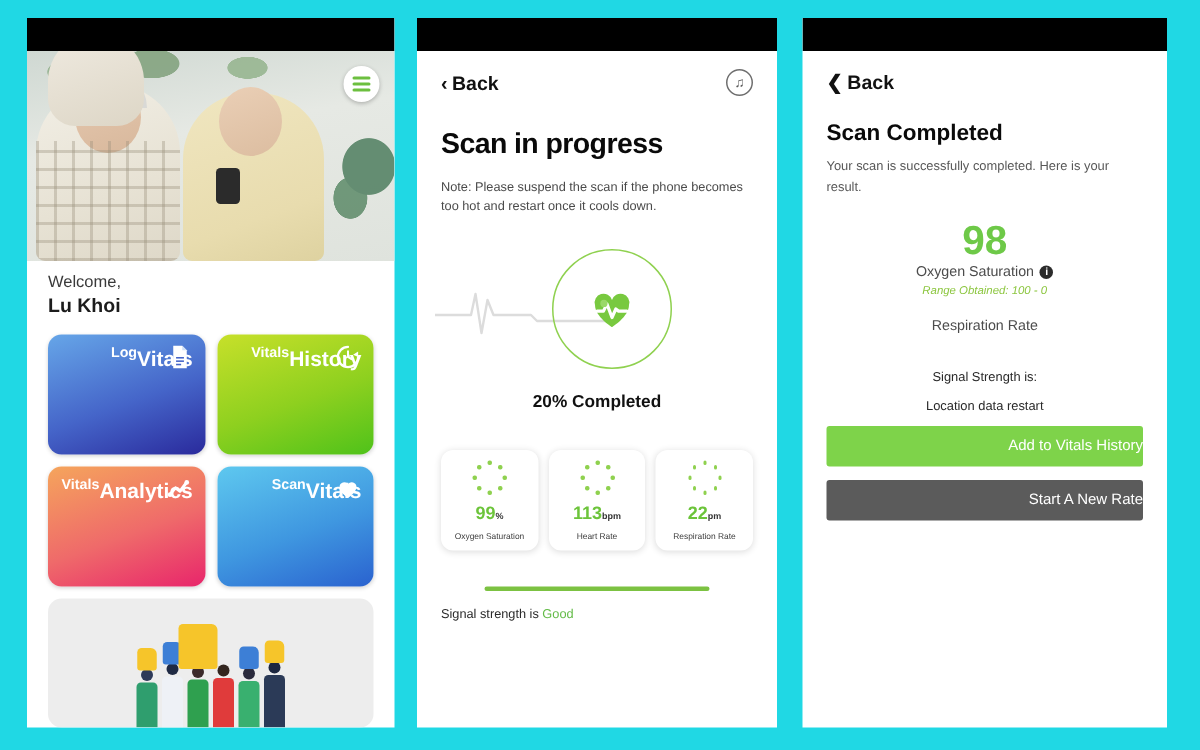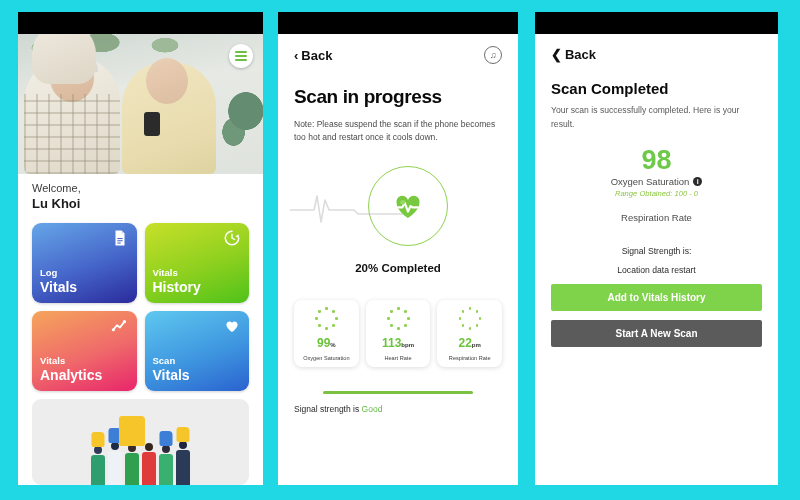--- a/index.html
+++ b/index.html
@@ -89,21 +89,21 @@
   }
   .hamburger-btn i { display:block; width:12px; height:2px; background:#6cbf3f; border-radius:1px; }
 
   .welcome-wrap { padding: 8px 14px 4px 14px; }
   .welcome-small { font-size: 11px; color:#3a3a3a; }
   .welcome-name { font-size: 13px; font-weight: bold; color:#1c1c1c; margin-top:2px; }
 
   .tiles { display:grid; grid-template-columns: 1fr 1fr; gap:8px; padding: 8px 14px 0 14px; }
   .tile {
     position:relative; height: 80px; border-radius: 9px;
-    padding: 8px; color:#fff; display:flex; flex-direction:column; justify-content:flex-end;
+    padding: 8px; color:#fff; display:flex; flex-direction:row; justify-content:flex-end;
     box-shadow: 0 1px 3px rgba(0,0,0,.18);
   }
   .tile .t-top { font-size:9.5px; font-weight:bold; line-height:1.1; }
   .tile .t-bot { font-size:14px; font-weight:bold; line-height:1.15; }
   .tile .t-icon { position:absolute; right:8px; top:6px; width:18px; height:18px; }
   #tile-log      { background: linear-gradient(160deg,#66a6e8 0%, #4565c9 55%, #2a2a9c 100%); }
   #tile-history  { background: linear-gradient(160deg,#c7e02a 0%, #8ed01f 55%, #4fc21a 100%); }
   #tile-analytics{ background: linear-gradient(160deg,#f5a55c 0%, #ef6a6a 55%, #e8256b 100%); }
   #tile-scan     { background: linear-gradient(160deg,#5ec8ef 0%, #3f97e0 55%, #2a62cf 100%); }
 
@@ -163,22 +163,22 @@
   .r-label { font-size: 9.5px; color:#4c4c4c; margin-top:2px; display:flex; align-items:center; justify-content:center; gap:4px; }
   .info-dot {
     width:9px; height:9px; border-radius:50%; background:#2b2b2b; color:#fff;
     font-size:7px; font-weight:bold; display:inline-flex; align-items:center; justify-content:center;
     font-style:normal;
   }
   .r-range { font-size: 7.6px; font-style: italic; color:#8cc63f; margin-top: 2px; }
   .s3-sig { text-align:center; font-size: 8.6px; color:#2a2a2a; margin-top: 23px; }
   .s3-loc { text-align:center; font-size: 8.6px; color:#2a2a2a; margin-top: 9px; }
   .btn {
-    display:block; width:100%; text-align:center; border:none; border-radius:2px;
-    font-size: 10px; font-weight:bold; color:#fff; padding: 8px 0; margin-top: 9px;
+    display:block; width:100%; text-align:right; border:none; border-radius:2px;
+    font-size: 10px; font-weight:normal; color:#fff; padding: 8px 0; margin-top: 9px;
     font-family:"Liberation Sans", sans-serif; cursor:pointer;
   }
   #btn-add { background:#7ed34a; }
   #btn-new { background:#5b5b5b; }
 </style>
 </head>
 <body>
 
 <div class="stage">
 
@@ -397,17 +397,17 @@
       <div class="result-block">
         <div class="r-label">
           <span>Respiration Rate</span>
         </div>
       </div>
 
       <div class="s3-sig">Signal Strength is:</div>
       <div class="s3-loc">Location data restart</div>
 
       <button class="btn" id="btn-add">Add to Vitals History</button>
-      <button class="btn" id="btn-new">Start A New Scan</button>
+      <button class="btn" id="btn-new">Start A New Rate</button>
     </div>
   </div>
 
 </div>
 
 </body></html>

